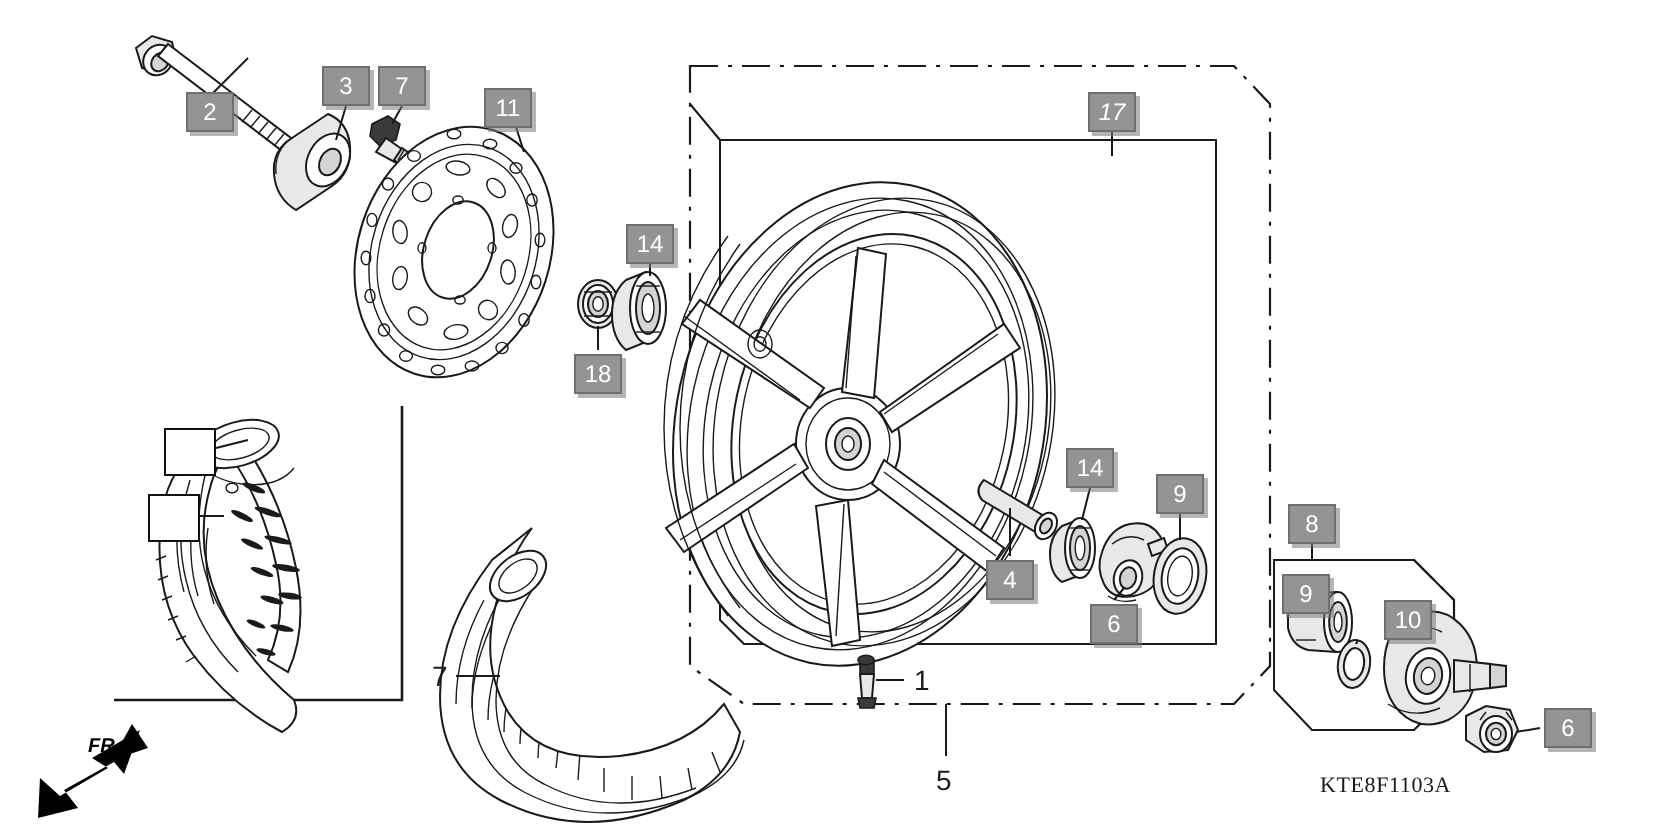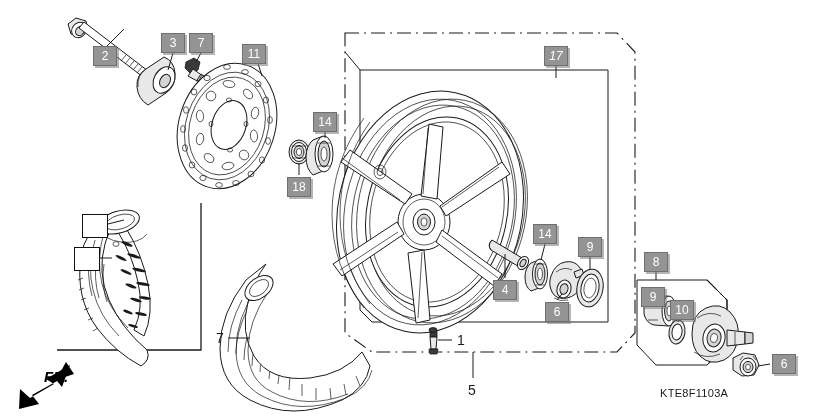--- a/index.html
+++ b/index.html
@@ -54,28 +54,28 @@
     line-height: 14px;
     font-family: "Liberation Sans", sans-serif;
   }
   #partcode {
     position: absolute;
     left: 660px;
     top: 387px;
     color: #1a1a1a;
     font-size: 11px;
     letter-spacing: 0.3px;
-    font-family: Liberation Sans, sans-serif;
+    font-family: Liberation Serif, serif;
     white-space: nowrap;
   }
   #fr-text {
     position: absolute;
     left: 44px;
     top: 368px;
-    font-size: 15px;
+    font-size: 10px;
     font-weight: bold;
     font-style: italic;
     color: #000000;
     font-family: "Liberation Sans", sans-serif;
   }
 </style>
 </head>
 <body>
 
 <div id="canvas">
@@ -493,21 +493,21 @@
   <div class="tag" style="left:242px; top:44px;">11</div>
   <div class="tag" style="left:544px; top:46px;font-style:italic;">17</div>
   <div class="tag" style="left:313px; top:112px;">14</div>
   <div class="tag" style="left:287px; top:177px;">18</div>
   <div class="tag" style="left:493px; top:280px;">4</div>
   <div class="tag" style="left:533px; top:224px;">14</div>
   <div class="tag" style="left:545px; top:302px;">6</div>
   <div class="tag" style="left:578px; top:237px;">9</div>
   <div class="tag" style="left:644px; top:252px;">8</div>
   <div class="tag" style="left:641px; top:287px;">9</div>
-  <div class="tag" style="left:670px; top:300px;">10</div>
+  <div class="tag" style="left:692px; top:300px;">10</div>
   <div class="tag" style="left:772px; top:354px;">6</div>
 
   <div class="plain-label" style="left:457px; top:333px;">1</div>
   <div class="plain-label" style="left:468px; top:383px;">5</div>
   <div class="plain-label" style="left:216px; top:331px;">7</div>
 
   <div class="tag-empty" style="left:82px; top:214px;"></div>
   <div class="tag-empty" style="left:74px; top:247px;"></div>
 
   <div id="fr-text">FR.</div>

